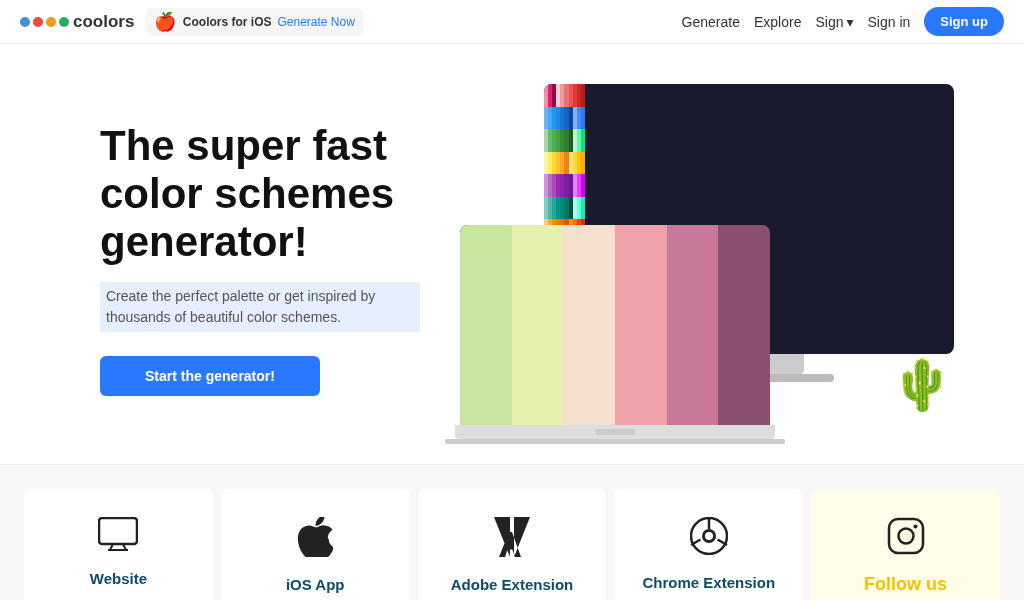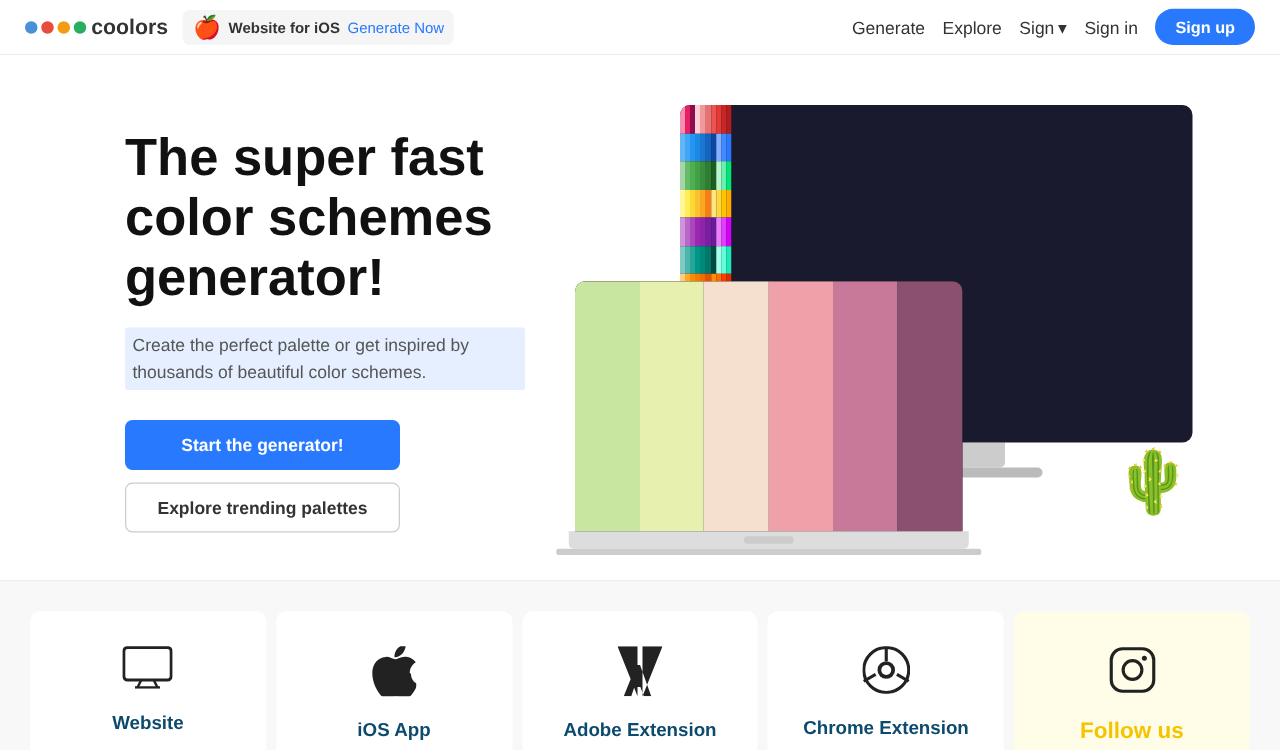--- a/index.html
+++ b/index.html
@@ -143,42 +143,41 @@
       <div class="logo-circles">
         <div class="logo-circle" style="background:#4a90d9"></div>
         <div class="logo-circle" style="background:#e74c3c"></div>
         <div class="logo-circle" style="background:#f39c12"></div>
         <div class="logo-circle" style="background:#27ae60"></div>
       </div>
       <span class="logo-text">coolors</span>
     </div>
     <div class="ios-banner">
       <span class="ios-icon">🍎</span>
-      <strong>Website for iOS</strong>
+      <strong>Coolors for iOS</strong>
       <a class="download-link">Generate Now</a>
     </div>
   </div>
   <div class="navbar-right">
     <a class="nav-link">Generate</a>
     <a class="nav-link">Explore</a>
     <div class="nav-more">
       <span>Sign</span>
       <span>▾</span>
     </div>
     <button class="btn-signin">Sign in</button>
     <button class="btn-signup">Sign up</button>
   </div>
 </nav>
 
 <section class="hero">
   <div class="hero-text">
     <h1 class="hero-title">The super fast color schemes generator!</h1>
     <p class="hero-subtitle">Create the perfect palette or get inspired by thousands of beautiful color schemes.</p>
     <button class="btn-start">Start the generator!</button>
-    <button class="btn-explore">Explore trending palettes</button>
   </div>
 
   <div class="hero-devices">
 
     <div class="annotation annotation-explore">
       <span>EXPLORE</span><br>
       <span style="font-size:20px; margin-left:30px">↙</span>
     </div>
     <div class="annotation annotation-make">
       <span>MAKE A PALETTE</span><br>

